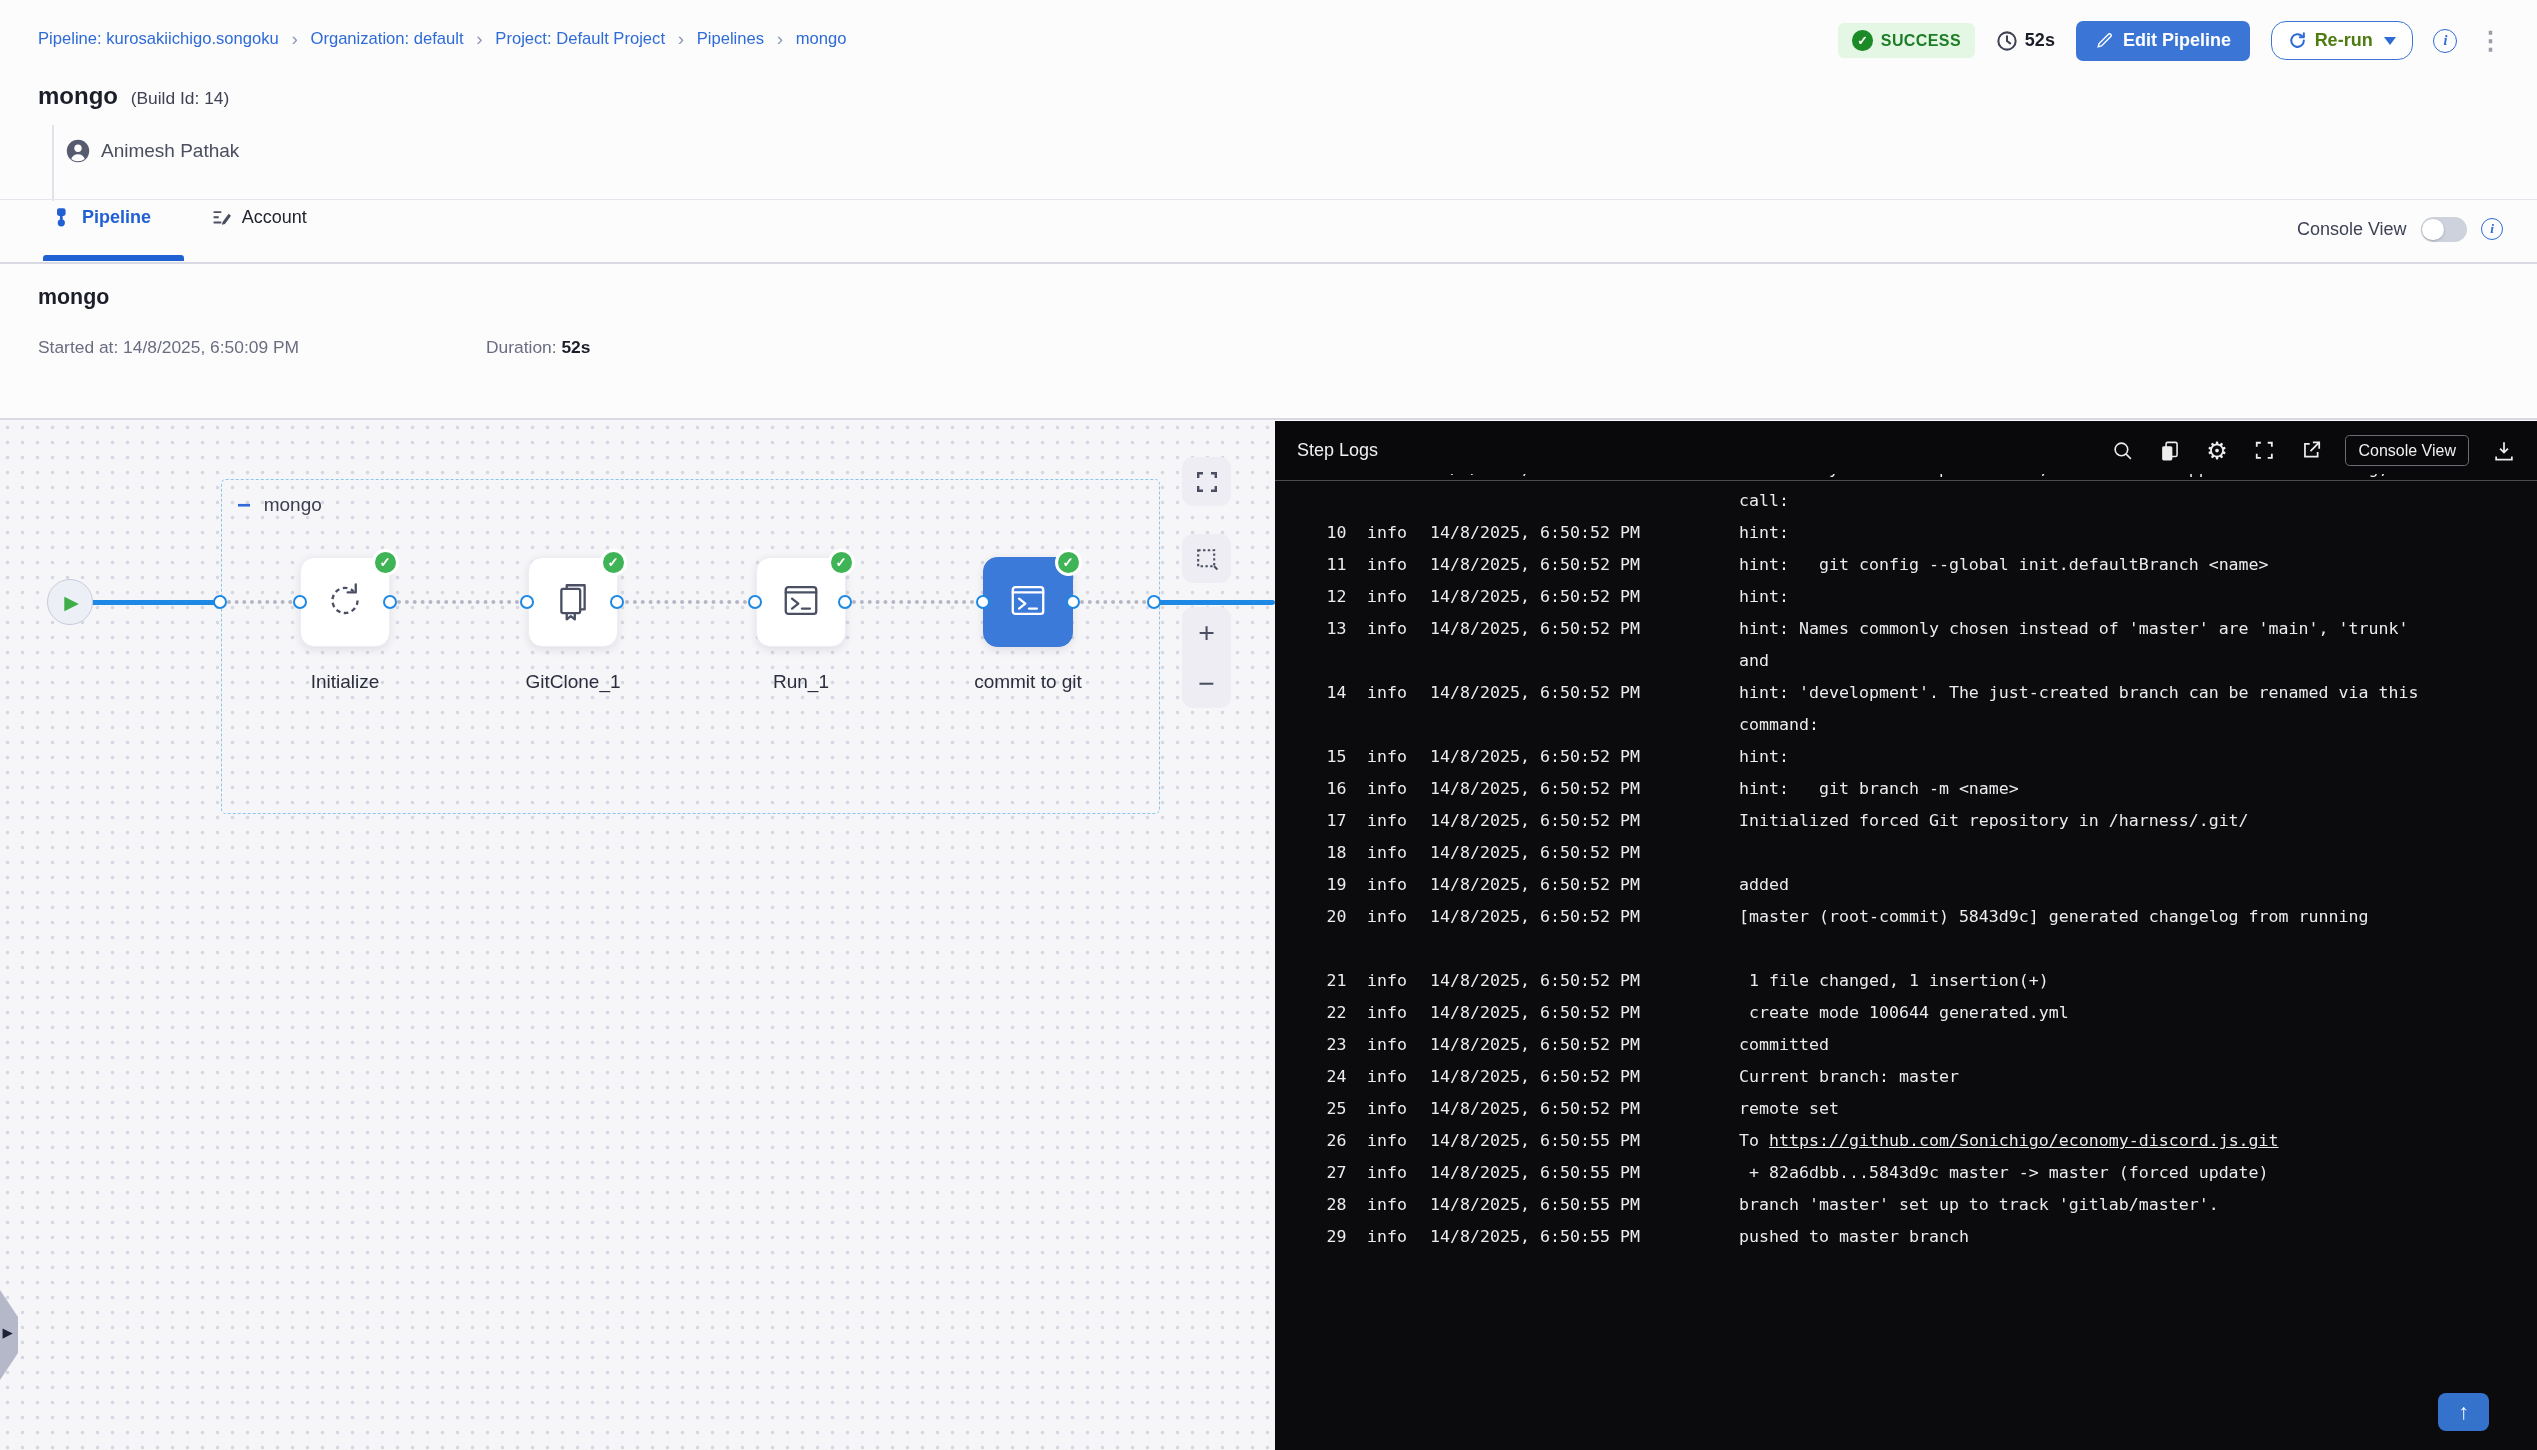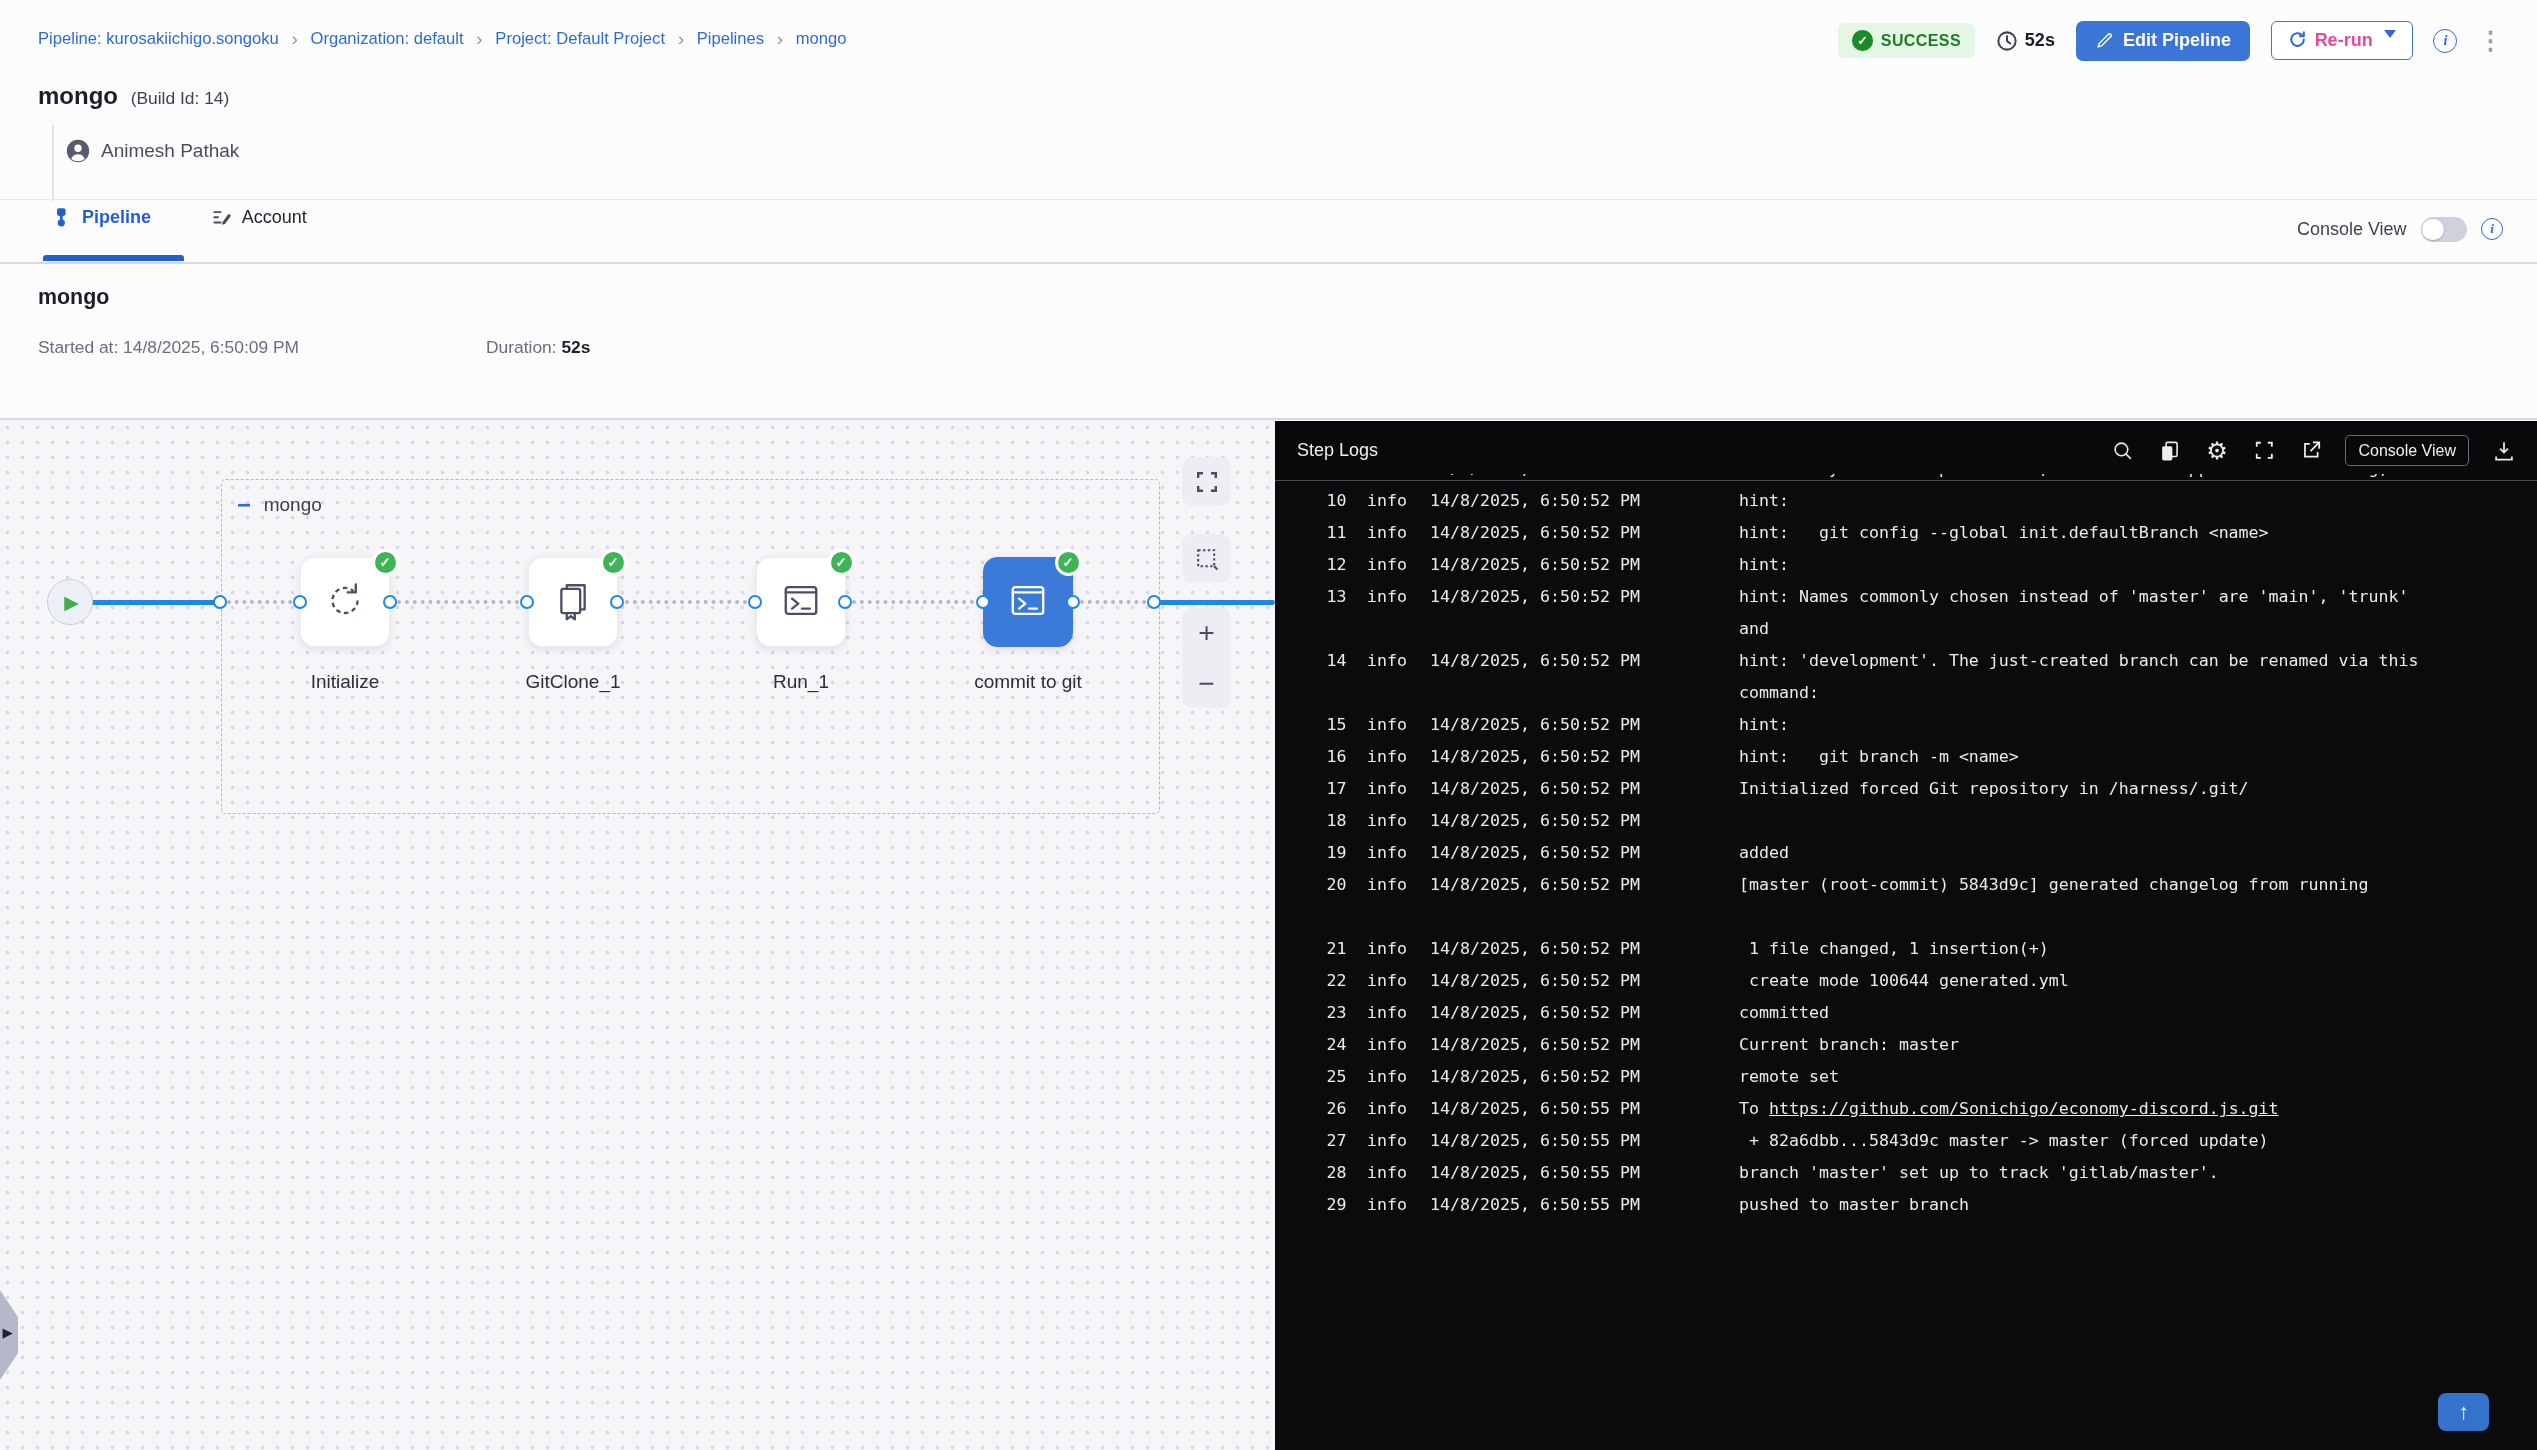--- a/index.html
+++ b/index.html
@@ -9,21 +9,21 @@
   
   .breadcrumbs { position:absolute; left:38px; top:28.5px; display:flex; align-items:center; gap:12.7px; font-size:16.6px; color:#2e6bd6; }
   .breadcrumbs .crumb { cursor:pointer; }
   .breadcrumbs .sep { color:#8b99b8; font-size:19px; line-height:1; }
   .top-right { position:absolute; right:35px; top:20.6px; display:flex; align-items:center; gap:20.6px; }
   .badge-success { display:flex; align-items:center; gap:8px; background:#e4f7e4; border-radius:6.3px; padding:7.1px 14.2px; }
   .badge-success .chk { width:20.6px; height:20.6px; border-radius:50%; background:#1d8a28; color:#fff; font-size:12.7px; font-weight:bold; display:flex; align-items:center; justify-content:center; }
   .badge-success .txt { color:#1d7d27; font-weight:bold; font-size:16px; letter-spacing:0.4px; }
   .dur { display:flex; align-items:center; gap:7.1px; font-size:18px; color:#1b1e28; font-weight:600; }
   .btn-primary { display:flex; align-items:center; gap:9.5px; background:#3b76d7; color:#fff; border:none; border-radius:7.1px; padding:9.5px 19px; font-size:18px; font-weight:600; cursor:pointer; font-family:inherit; }
-  .btn-outline { display:flex; align-items:flex-start; gap:8px; background:#fff; color:#ec4899; border:1.6px solid #3b76d7; border-radius:6px; padding:8px 16px; font-size:18px; font-weight:600; cursor:pointer; font-family:inherit; }
+  .btn-outline { display:flex; align-items:center; gap:8px; background:#fff; color:#4d7c0f; border:1.6px solid #3b76d7; border-radius:15px; padding:8px 16px; font-size:18px; font-weight:600; cursor:pointer; font-family:inherit; }
   .caret { width:0; height:0; border-left:6.3px solid transparent; border-right:6.3px solid transparent; border-top:8px solid #2f6bd6; margin-left:3.2px; }
   .icircle { width:24px; height:24px; border-radius:50%; border:1.6px solid #2f6bd6; color:#2f6bd6; display:flex; align-items:center; justify-content:center; font-size:14.2px; font-family:"Liberation Serif",serif; font-style:italic; font-weight:bold; }
   .kebab { color:#9a9dac; font-size:25px; font-weight:bold; line-height:.9; cursor:pointer; letter-spacing:0; }
 
   .title-row { position:absolute; left:38px; top:82px; display:flex; align-items:baseline; gap:12.7px; }
   .page-title { font-size:24px; font-weight:bold; color:#1b1e28; }
   .build-id { font-size:17.4px; color:#3f4254; }
   .author-rail { position:absolute; left:52px; top:125px; width:1.6px; height:76px; background:#e1e2ea; }
   .author-row { position:absolute; left:66px; top:139px; display:flex; align-items:center; gap:11px; color:#4b4e5e; font-size:19px; }
 
@@ -329,20 +329,21 @@
           <svg width="22" height="22" viewBox="0 0 28 28" fill="none" stroke="#ededed" stroke-width="2.2">
               <path d="M14 3v13M9 11l5 5 5-5"></path>
               <path d="M4 21v4h20v-4"></path>
             </svg>
         </div>
       </div>
     </div>
     <div class="log-body">
       <div class="log-lines" id="log-lines">
           <div class="log-row"><span class="c-num">9</span><span class="c-level">info</span><span class="c-time">14/8/2025, 6:50:52 PM</span><span class="c-msg"><span>hint: of your new repositories, which will suppress this warning,</span></span></div>
+          <div class="log-row"><span class="c-num"></span><span class="c-level"></span><span class="c-time"></span><span class="c-msg"><span>call:</span></span></div>
           <div class="log-row"><span class="c-num">10</span><span class="c-level">info</span><span class="c-time">14/8/2025, 6:50:52 PM</span><span class="c-msg"><span>hint:</span></span></div>
           <div class="log-row"><span class="c-num">11</span><span class="c-level">info</span><span class="c-time">14/8/2025, 6:50:52 PM</span><span class="c-msg"><span>hint:   git config --global init.defaultBranch &lt;name&gt;</span></span></div>
           <div class="log-row"><span class="c-num">12</span><span class="c-level">info</span><span class="c-time">14/8/2025, 6:50:52 PM</span><span class="c-msg"><span>hint:</span></span></div>
           <div class="log-row"><span class="c-num">13</span><span class="c-level">info</span><span class="c-time">14/8/2025, 6:50:52 PM</span><span class="c-msg"><span>hint: Names commonly chosen instead of 'master' are 'main', 'trunk'</span></span></div>
           <div class="log-row"><span class="c-num"></span><span class="c-level"></span><span class="c-time"></span><span class="c-msg"><span>and</span></span></div>
           <div class="log-row"><span class="c-num">14</span><span class="c-level">info</span><span class="c-time">14/8/2025, 6:50:52 PM</span><span class="c-msg"><span>hint: 'development'. The just-created branch can be renamed via this</span></span></div>
           <div class="log-row"><span class="c-num"></span><span class="c-level"></span><span class="c-time"></span><span class="c-msg"><span>command:</span></span></div>
           <div class="log-row"><span class="c-num">15</span><span class="c-level">info</span><span class="c-time">14/8/2025, 6:50:52 PM</span><span class="c-msg"><span>hint:</span></span></div>
           <div class="log-row"><span class="c-num">16</span><span class="c-level">info</span><span class="c-time">14/8/2025, 6:50:52 PM</span><span class="c-msg"><span>hint:   git branch -m &lt;name&gt;</span></span></div>
           <div class="log-row"><span class="c-num">17</span><span class="c-level">info</span><span class="c-time">14/8/2025, 6:50:52 PM</span><span class="c-msg"><span>Initialized forced Git repository in /harness/.git/</span></span></div>

